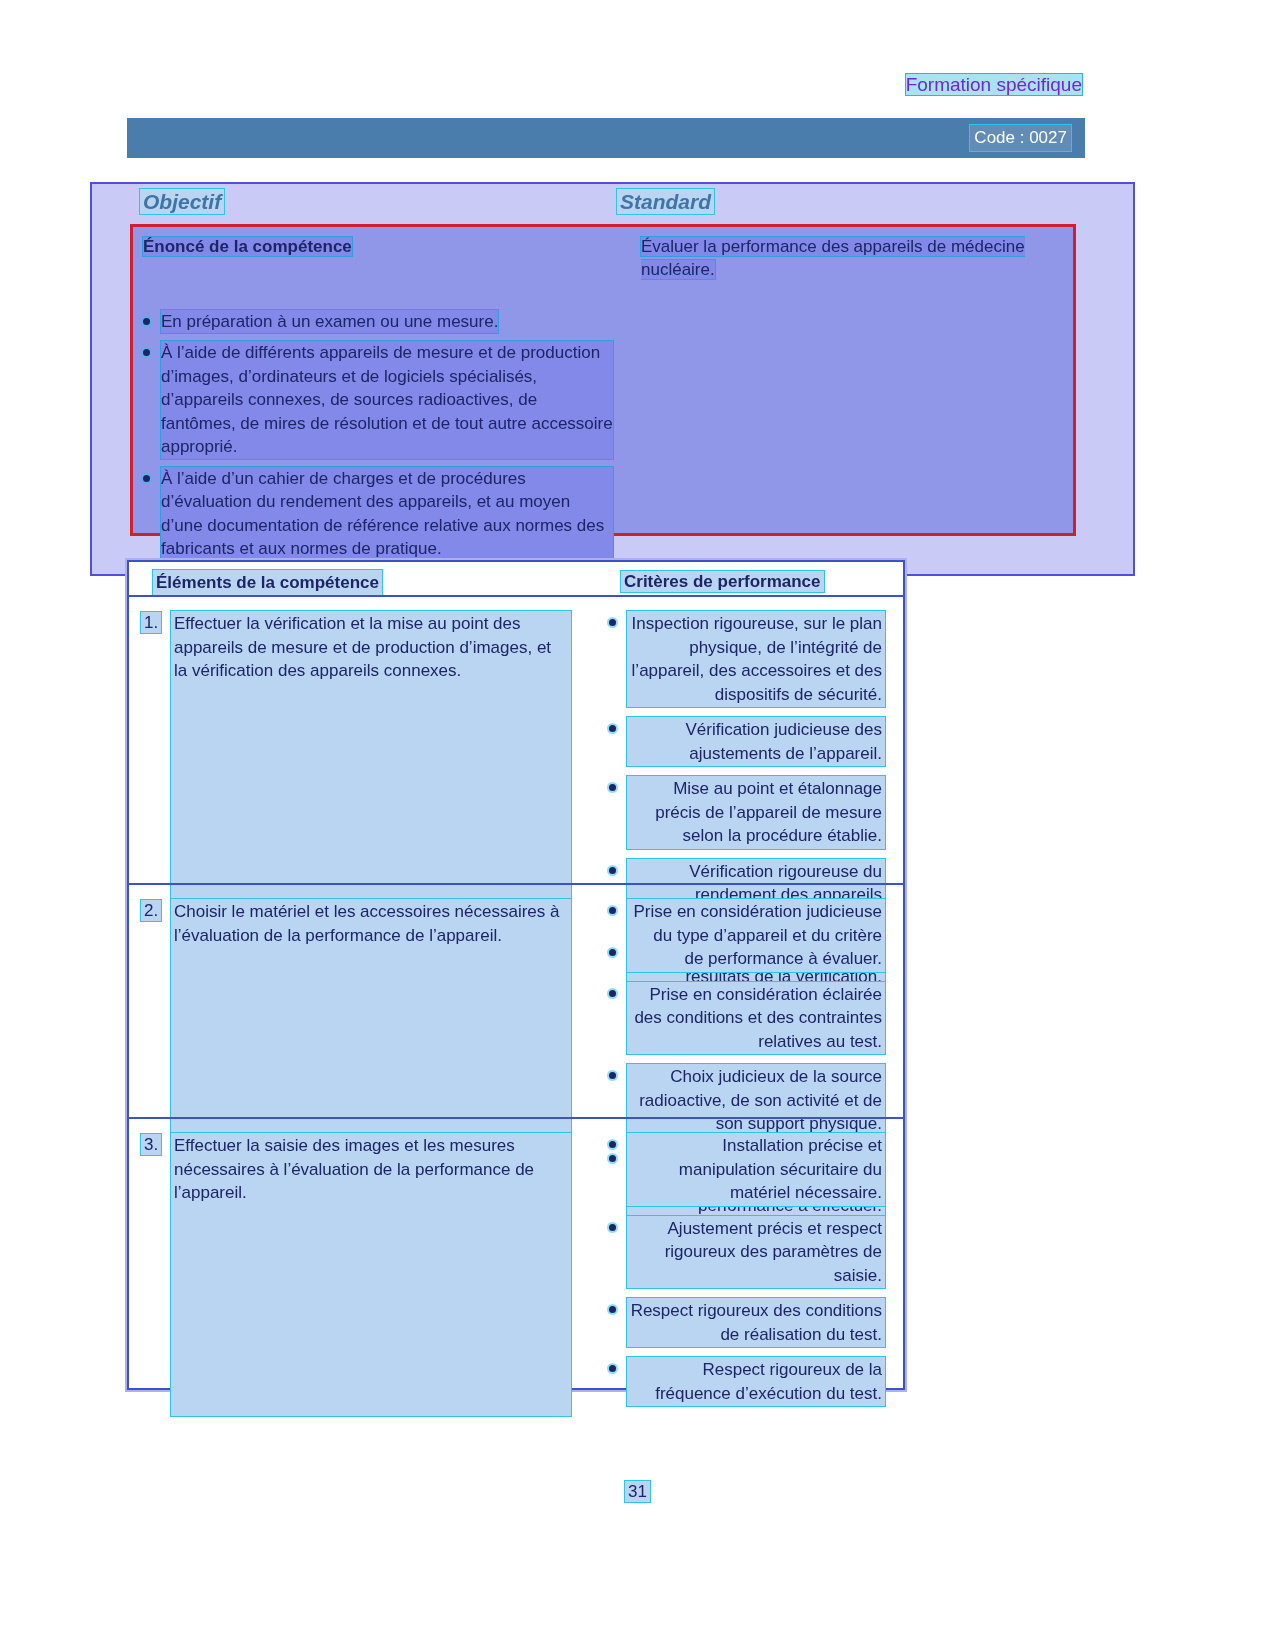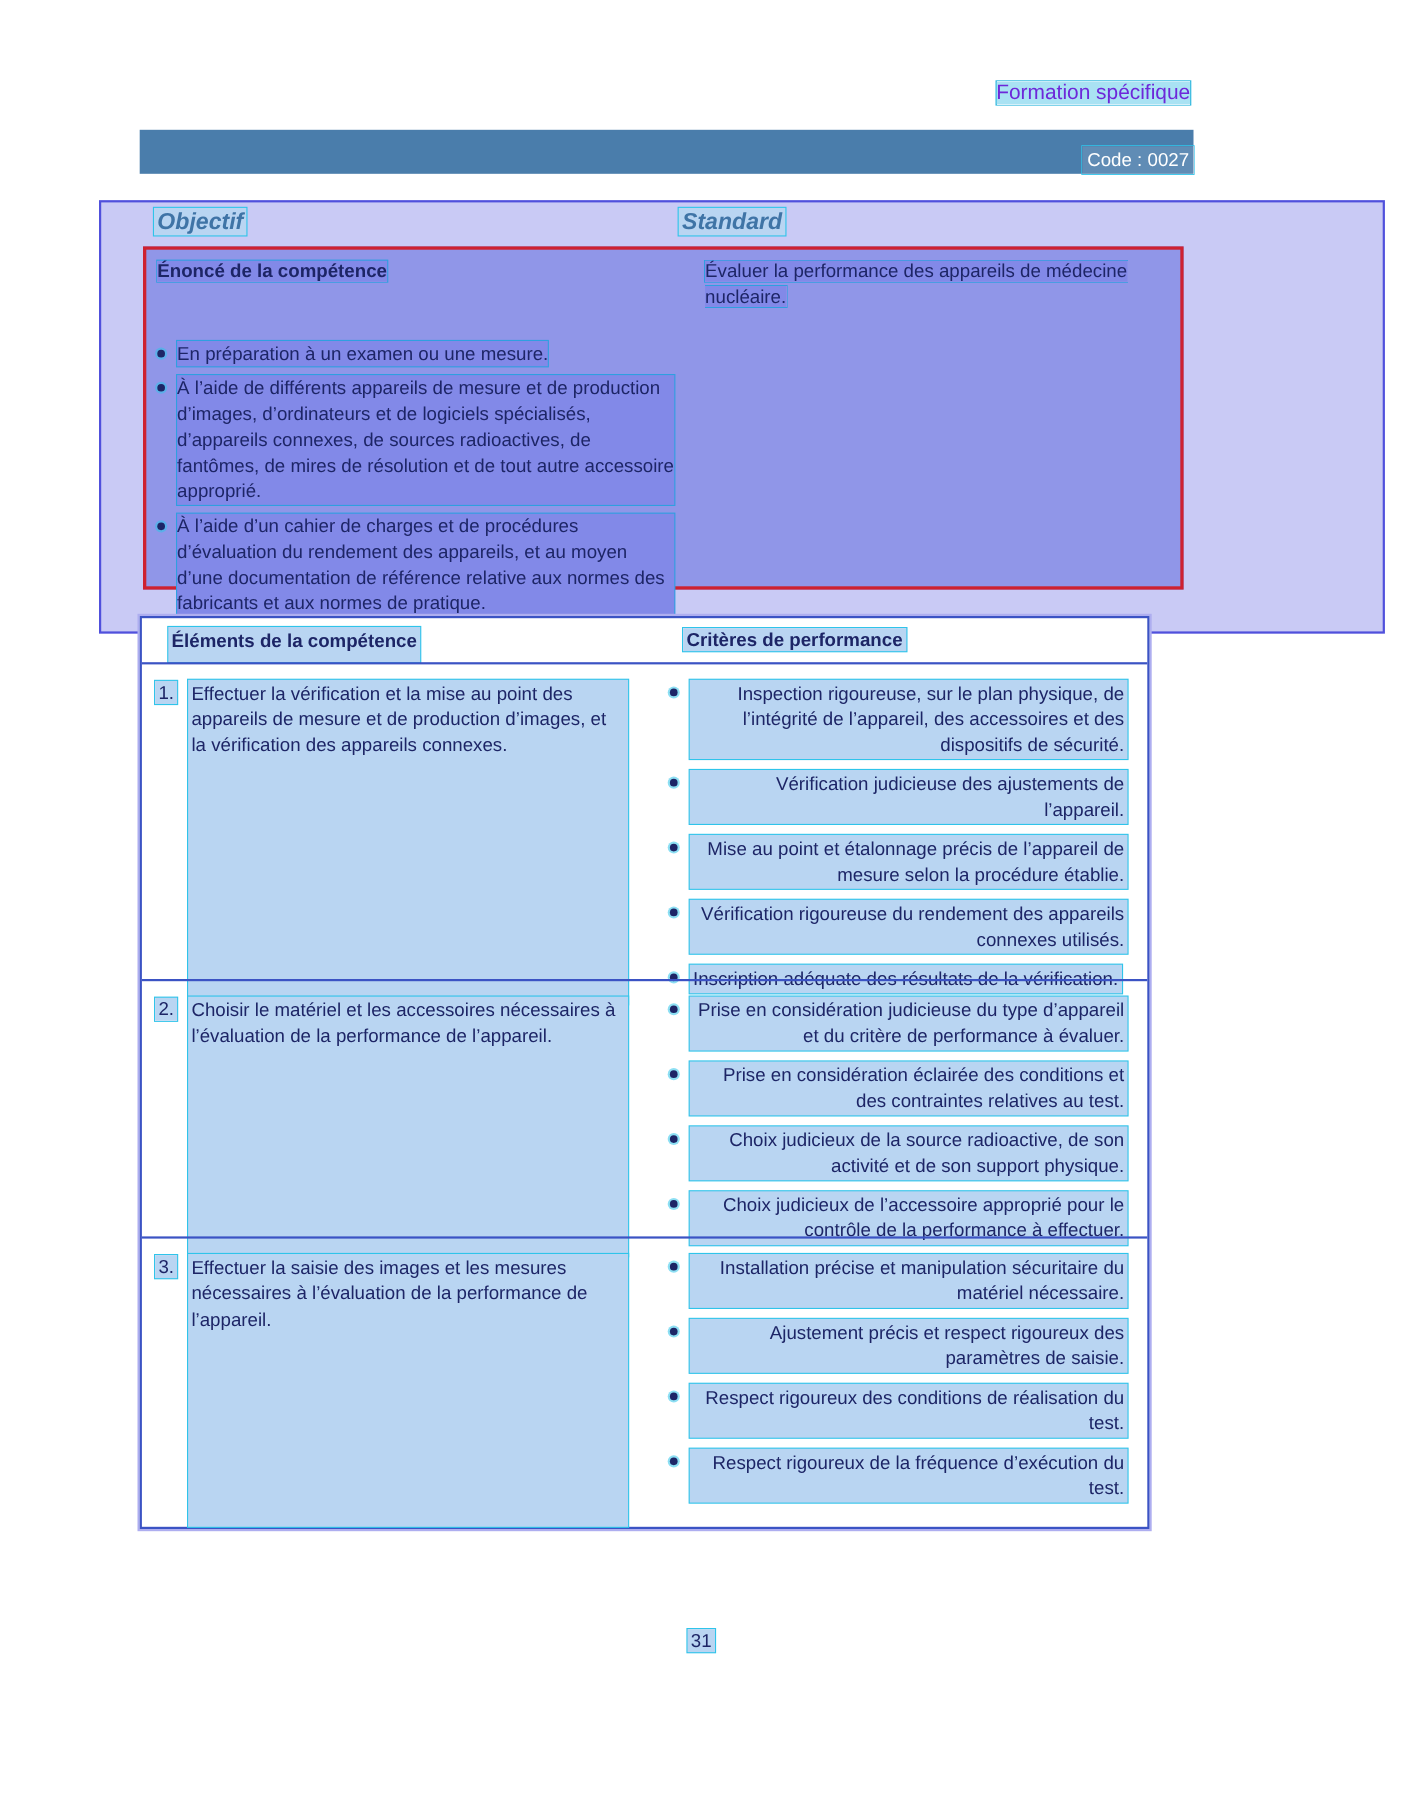--- a/index.html
+++ b/index.html
@@ -31,32 +31,33 @@
   
   .formation{
     position:absolute; top:72px; right:193px;
     font-size:19px; color:#6d28d9;
   }
 
   
   .header-bar{
     position:absolute; top:118px; left:127px; width:958px; height:40px;
     background:#4a7dab;
-    display:flex; align-items:flex-end; justify-content:flex-end;
+    display:flex; align-items:center; justify-content:flex-end;
+    padding-right:14px;
   }
   .code-badge{
     color:#ffffff; font-size:17px;
     background:rgba(255,255,255,0.12);
     box-shadow:0 0 0 1px #2fc4ea;
     padding:1px 4px;
   }
 
   
   .outer-box{
-    position:absolute; top:182px; left:90px; width:1169px; height:394px;
+    position:absolute; top:182px; left:90px; width:1045px; height:394px;
     border:2px solid #5050dc; background:#c9caf5;
   }
   .headings-row{
     display:flex; padding:4px 0 0 48px;
   }
   .headings-row .h-left{ width:477px; }
   .obj-heading{
     font-size:21px; font-weight:bold; font-style:italic; color:#3f74a6;
   }
 
@@ -80,21 +81,21 @@
   ul.bullets .dot{
     flex:0 0 auto; width:7px; height:7px; border-radius:50%;
     background:#1d2566; margin-top:8px;
     box-shadow:0 0 0 2px rgba(47,196,234,0.55);
   }
   ul.bullets li span.txt{ display:inline; }
   ul.bullets.crit li{ margin-bottom:10px;text-align:right; }
 
   
   .main-table{
-    position:absolute; top:560px; left:127px; width:918px; height:830px;
+    position:absolute; top:560px; left:127px; width:778px; height:830px;
     border:2px solid #3b53c4; background:#ffffff;
     box-shadow:0 0 0 2px #aeaef0;
     display:flex; flex-direction:column;
   }
   .mt-header{
     height:40px; display:grid; grid-template-columns:480px 1fr;
     padding:8px 0 0 12px;
   }
   .mt-row{
     border-top:2px solid #3b53c4;

